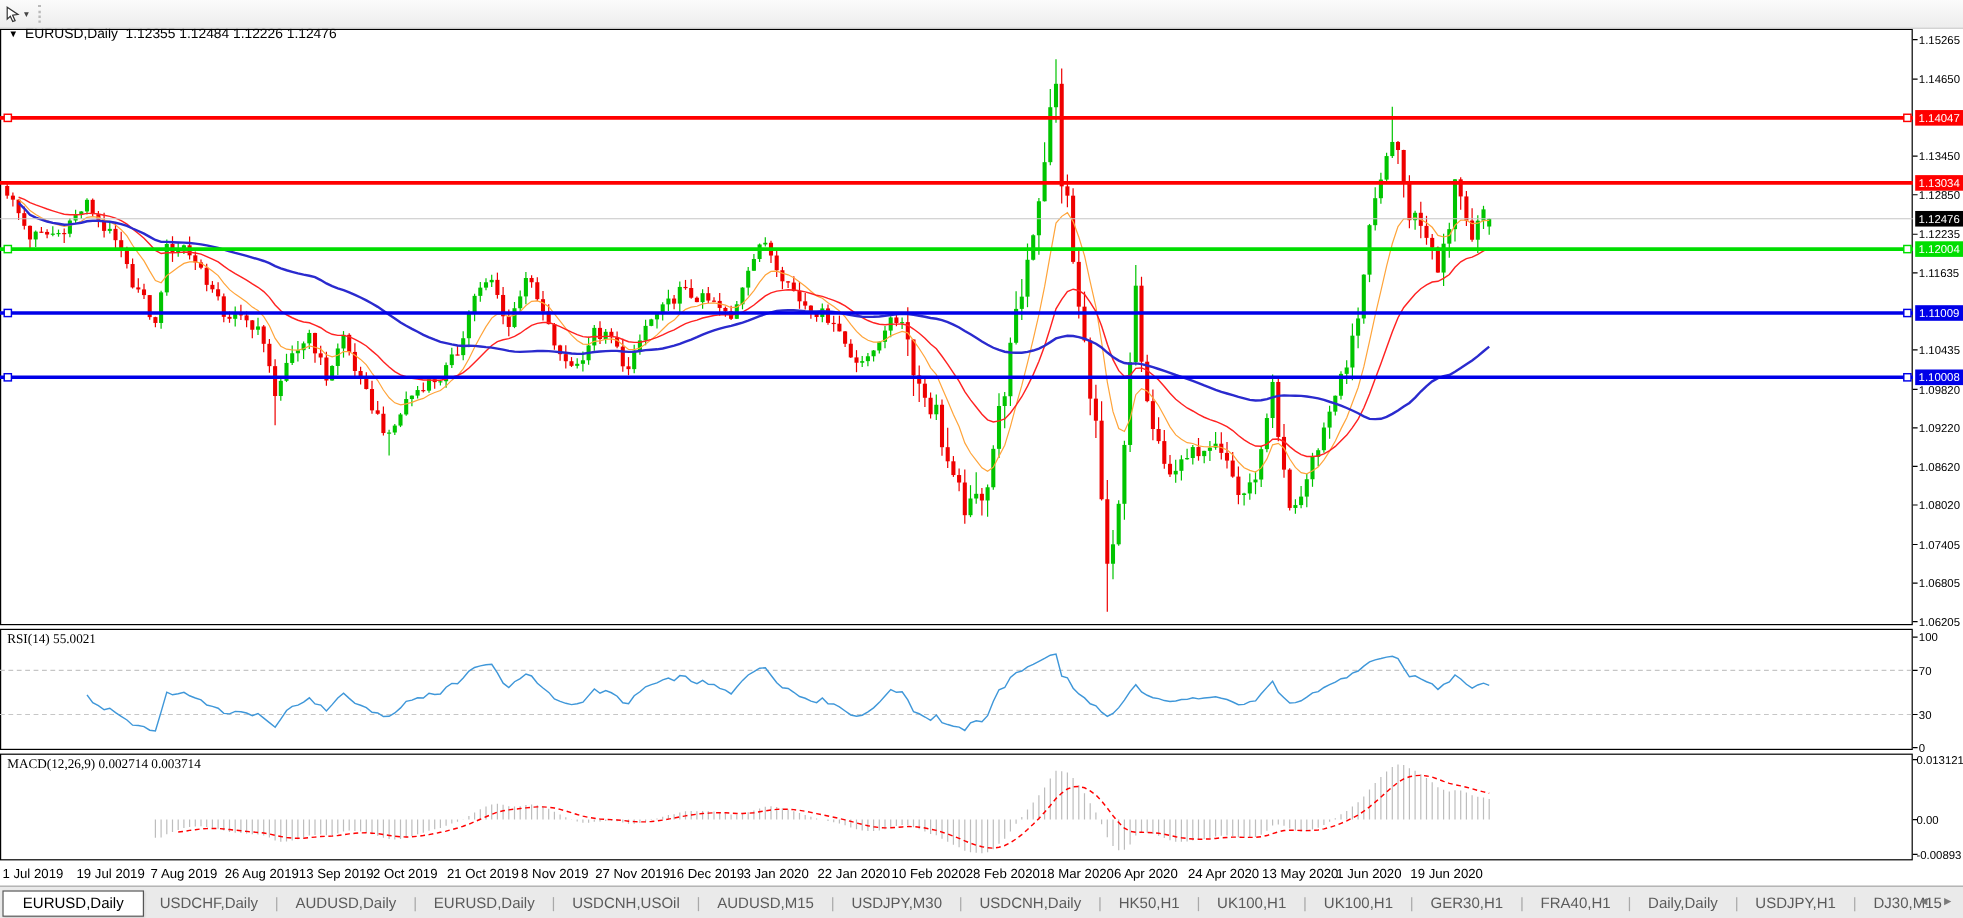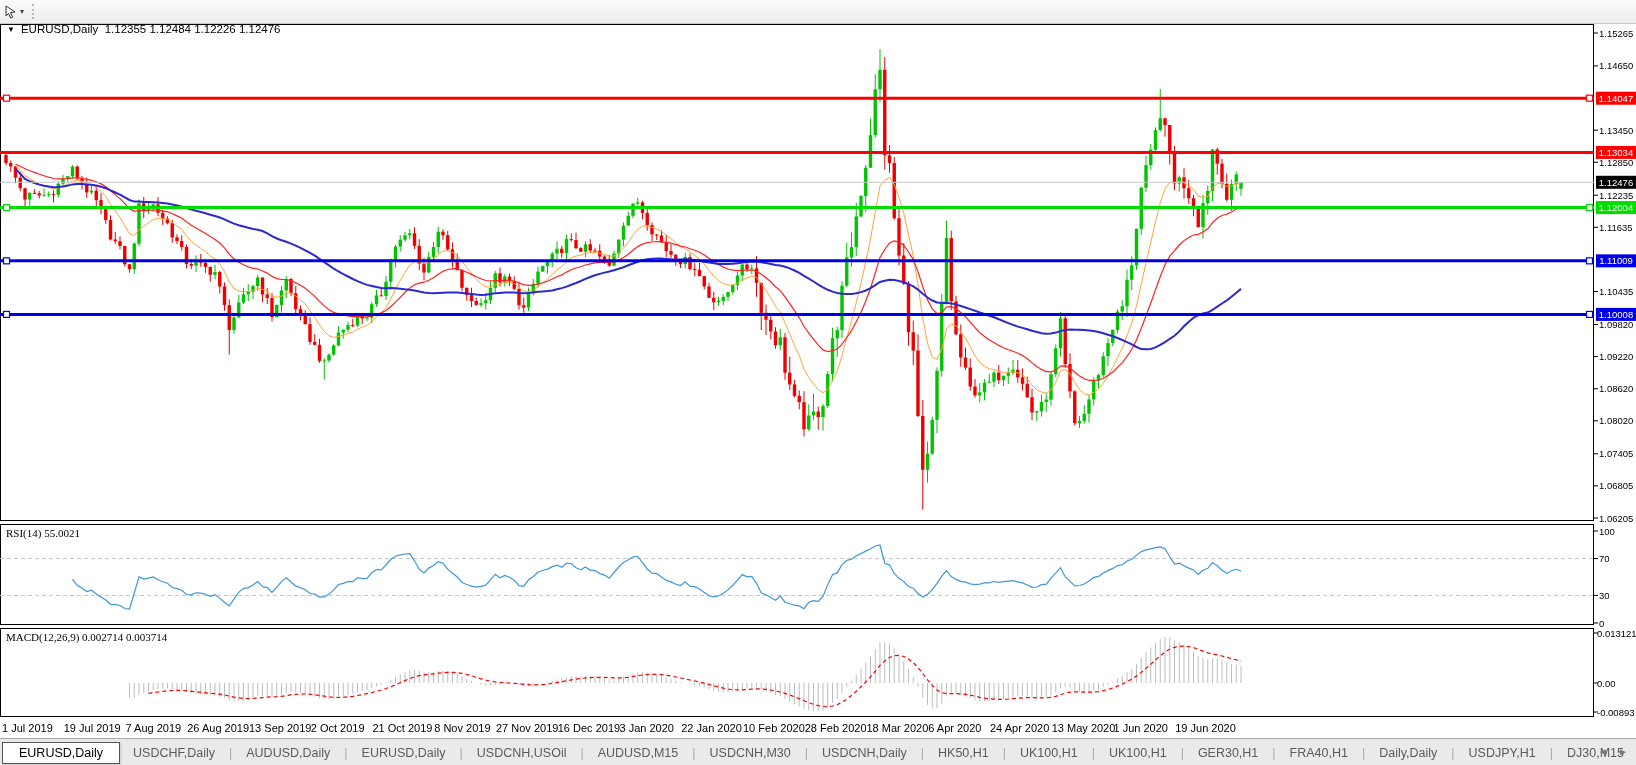--- a/index.html
+++ b/index.html
@@ -944,21 +944,21 @@
         <span class="tab">USDCHF,Daily</span>
         <span class="tabsep">|</span>
         <span class="tab">AUDUSD,Daily</span>
         <span class="tabsep">|</span>
         <span class="tab">EURUSD,Daily</span>
         <span class="tabsep">|</span>
         <span class="tab">USDCNH,USOil</span>
         <span class="tabsep">|</span>
         <span class="tab">AUDUSD,M15</span>
         <span class="tabsep">|</span>
-        <span class="tab">USDCNH,M30</span>
+        <span class="tab">USDJPY,M30</span>
         <span class="tabsep">|</span>
         <span class="tab">USDCNH,Daily</span>
         <span class="tabsep">|</span>
         <span class="tab">HK50,H1</span>
         <span class="tabsep">|</span>
         <span class="tab">UK100,H1</span>
         <span class="tabsep">|</span>
         <span class="tab">UK100,H1</span>
         <span class="tabsep">|</span>
         <span class="tab">GER30,H1</span>

